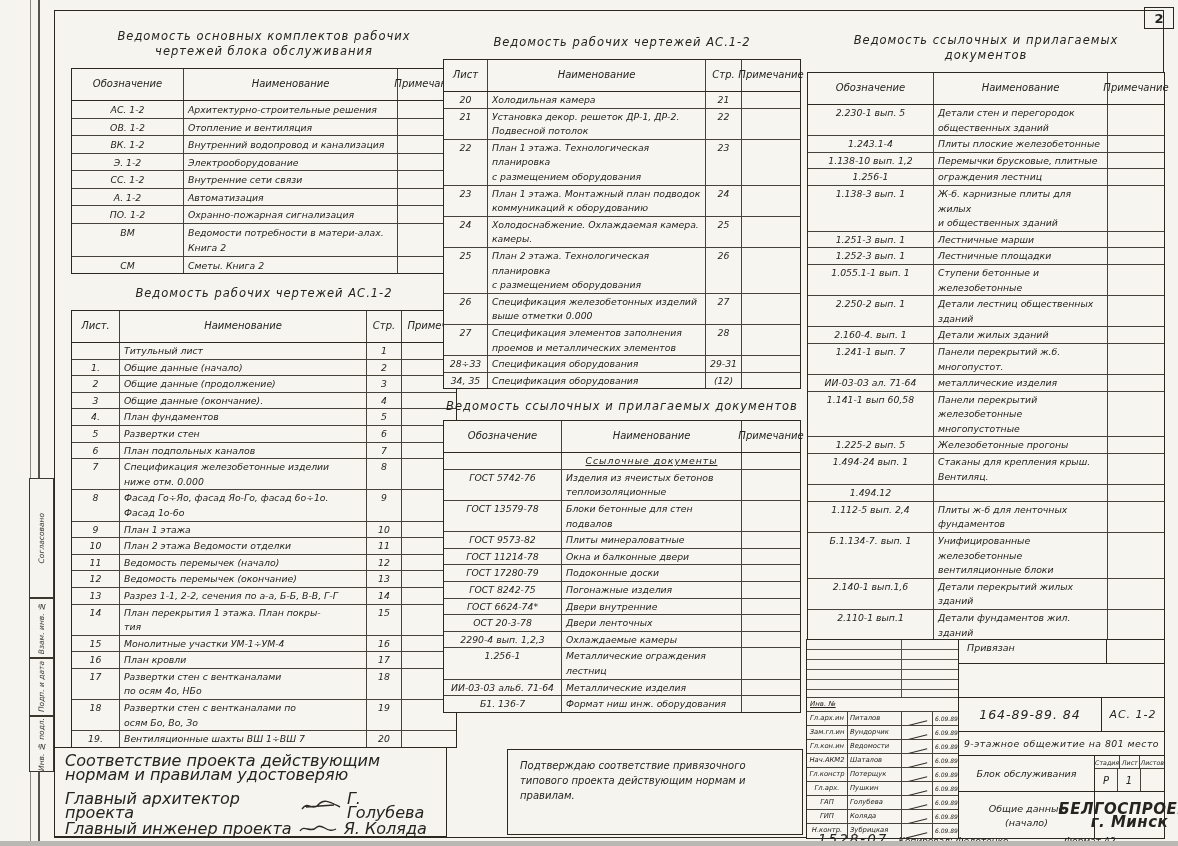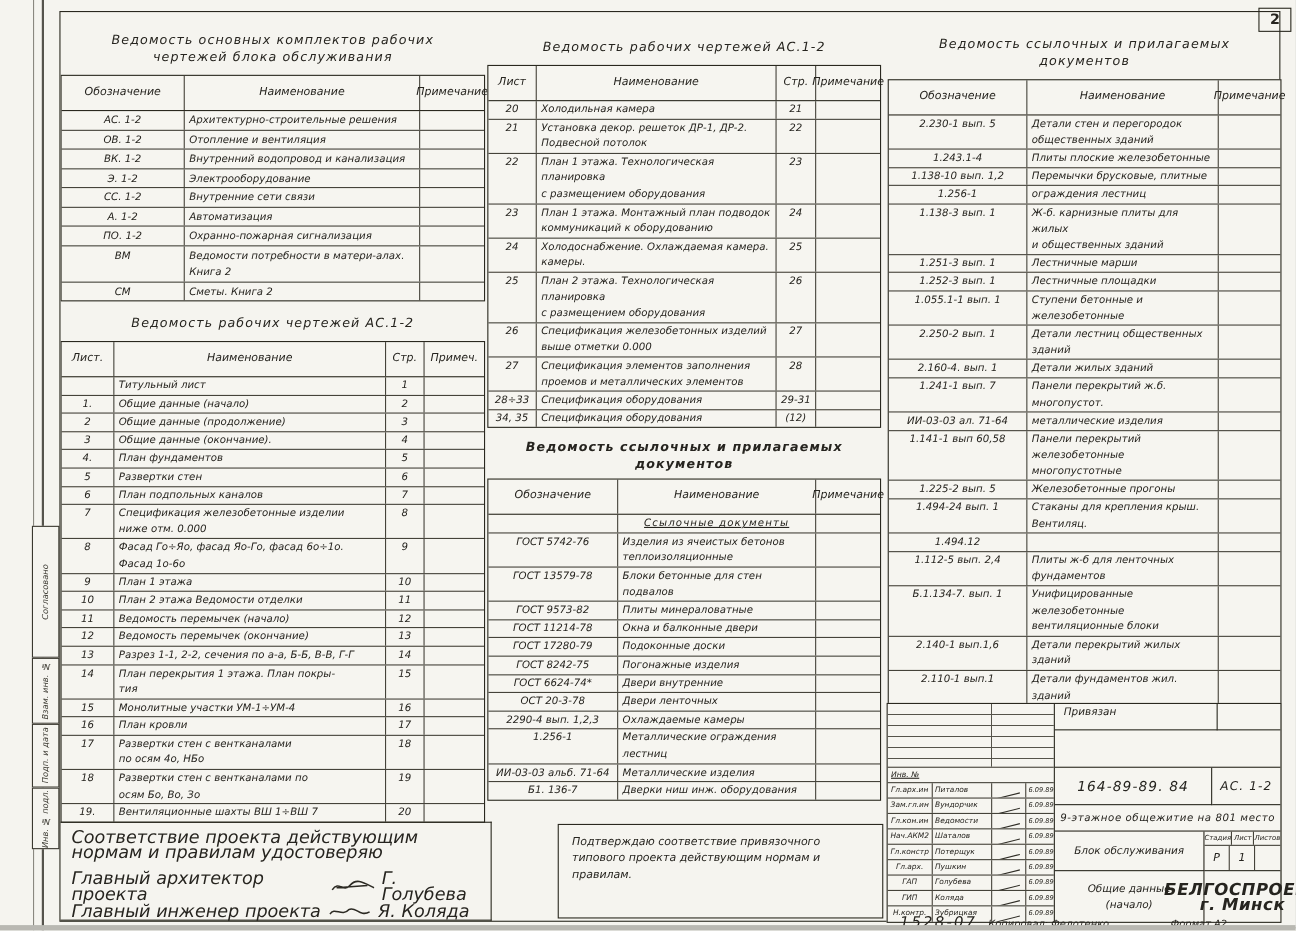--- a/index.html
+++ b/index.html
@@ -20,21 +20,21 @@
   
   .mstrip{position:absolute;width:25px;border:1px solid #3a382f;background:#f5f4ef;
       display:flex;align-items:center;justify-content:center;}
   .mstrip span{writing-mode:vertical-rl;transform:rotate(180deg);font-size:7.5px;white-space:nowrap;color:#3c3a32;}
   #strip-a{left:29px;top:478px;height:120px;}
   #strip-b{left:29px;top:598px;height:60px;}
   #strip-c{left:29px;top:658px;height:58px;}
   #strip-d{left:29px;top:716px;height:56px;}
 
   .col{position:absolute;}
-  #col1{left:0;top:18px;width:386px;}
+  #col1{left:16px;top:18px;width:386px;}
   #col2{left:388px;top:24px;width:358px;}
   #col3{left:752px;top:22px;width:358px;}
 
   .tbl-title{font-size:11.5px;text-align:center;letter-spacing:1px;margin-bottom:9px;line-height:15px;}
 
   .table{border:1.6px solid #2a281f;background:#f6f5f0;}
   .trow{display:grid;border-bottom:1px solid #45433a;}
   .tbody .trow:last-child{border-bottom:none;}
   .tcell{border-right:1px solid #45433a;padding:1px 4px 0 4px;font-size:9.3px;line-height:14.6px;
          white-space:pre-line;min-height:15px;}
@@ -402,21 +402,21 @@
             </div>
             <div class="trow">
               <div class="tcell c0">34, 35</div>
               <div class="tcell c1">Спецификация оборудования</div>
               <div class="tcell c2">(12)</div>
               <div class="tcell c3"></div>
             </div>
           </div>
       </div>
 
-      <div class="tbl-title" style="margin-top:10px;margin-bottom:6px;font-weight:bold;">
+      <div class="tbl-title" style="margin-top:10px;margin-bottom:6px;">
         <div>Ведомость ссылочных и прилагаемых документов</div>
       </div>
       <div class="table t-mrefs">
         <div class="trow thead">
           <div class="tcell c0">Обозначение</div>
           <div class="tcell c1">Наименование</div>
           <div class="tcell c2">Примечание</div>
         </div>
         <div class="tbody">
             <div class="trow section-row">
@@ -475,21 +475,21 @@
               <div class="tcell c1">Металлические ограждения лестниц</div>
               <div class="tcell c2"></div>
             </div>
             <div class="trow">
               <div class="tcell c0">ИИ-03-03 альб. 71-64</div>
               <div class="tcell c1">Металлические изделия</div>
               <div class="tcell c2"></div>
             </div>
             <div class="trow">
               <div class="tcell c0">Б1. 136-7</div>
-              <div class="tcell c1">Дверки ниш инж. оборудования</div>
+              <div class="tcell c1">Формат ниш инж. оборудования</div>
               <div class="tcell c2"></div>
             </div>
           </div>
       </div>
     </div>
 
     <div class="col" id="col3">
       <div class="tbl-title">
         <div>Ведомость ссылочных и прилагаемых</div>
         <div>документов</div>

